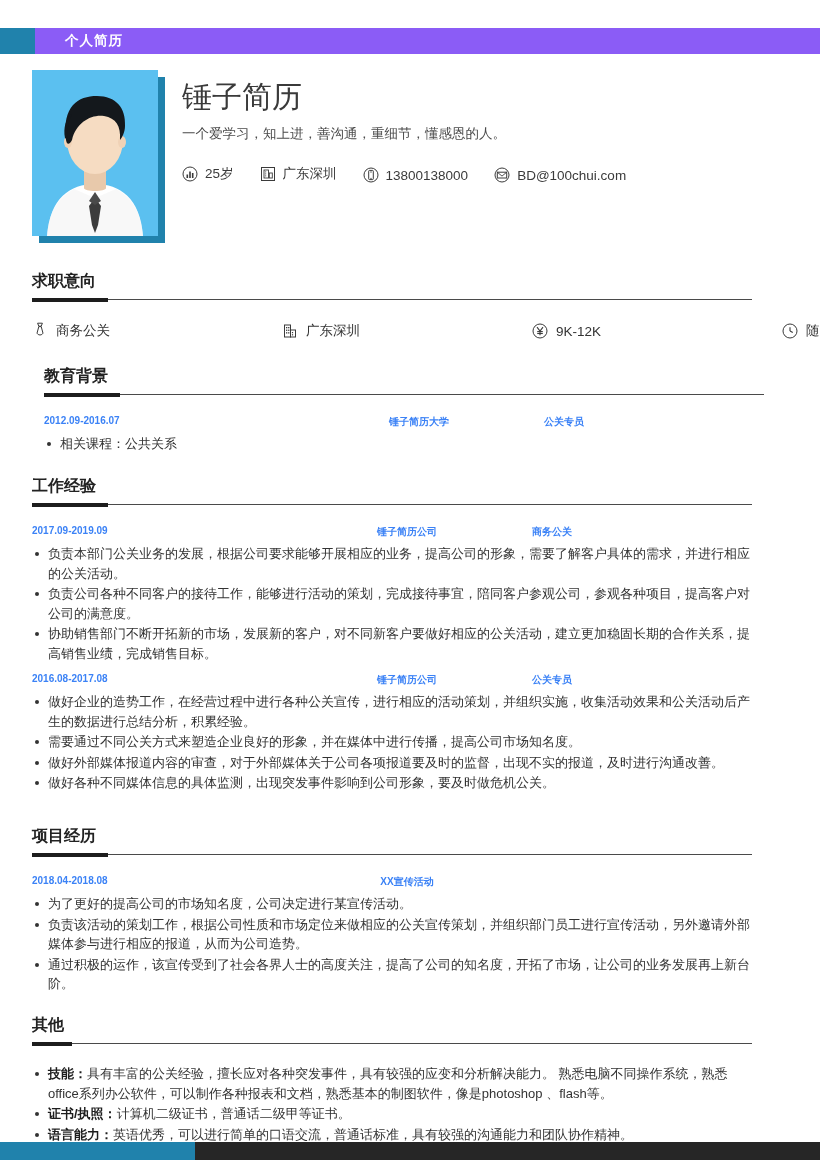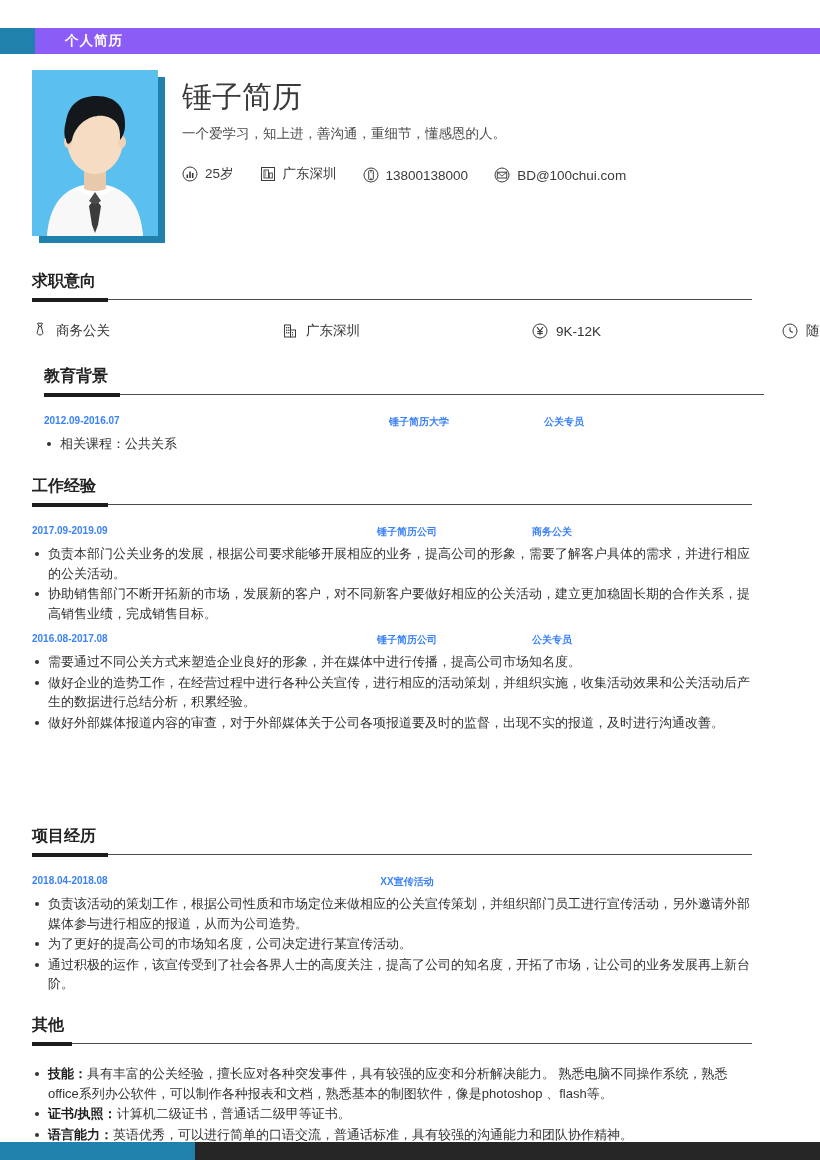--- a/index.html
+++ b/index.html
@@ -411,56 +411,58 @@
     <div class="sec-body" style="margin-top:18px;">
 
       <div class="entry">
         <div class="entry-head">
           <span class="c1">2017.09-2019.09</span>
           <span class="c2">锤子简历公司</span>
           <span class="c3">商务公关</span>
         </div>
         <ul class="bullets">
           <li>负责本部门公关业务的发展，根据公司要求能够开展相应的业务，提高公司的形象，需要了解客户具体的需求，并进行相应的公关活动。</li>
+          <li>负责公司各种不同客户的接待工作，能够进行活动的策划，完成接待事宜，陪同客户参观公司，参观各种项目，提高客户对公司的满意度。</li>
           <li>协助销售部门不断开拓新的市场，发展新的客户，对不同新客户要做好相应的公关活动，建立更加稳固长期的合作关系，提高销售业绩，完成销售目标。</li>
         </ul>
       </div>
 
       <div class="entry" style="margin-top:10px;">
         <div class="entry-head">
           <span class="c1">2016.08-2017.08</span>
           <span class="c2">锤子简历公司</span>
           <span class="c3">公关专员</span>
         </div>
         <ul class="bullets">
+          <li>做好企业的造势工作，在经营过程中进行各种公关宣传，进行相应的活动策划，并组织实施，收集活动效果和公关活动后产生的数据进行总结分析，积累经验。</li>
           <li>需要通过不同公关方式来塑造企业良好的形象，并在媒体中进行传播，提高公司市场知名度。</li>
-          <li>做好企业的造势工作，在经营过程中进行各种公关宣传，进行相应的活动策划，并组织实施，收集活动效果和公关活动后产生的数据进行总结分析，积累经验。</li>
           <li>做好外部媒体报道内容的审查，对于外部媒体关于公司各项报道要及时的监督，出现不实的报道，及时进行沟通改善。</li>
+          <li>做好各种不同媒体信息的具体监测，出现突发事件影响到公司形象，要及时做危机公关。</li>
         </ul>
       </div>
 
     </div>
   </div>
 
   <div class="section" style="top:827px;">
     <div class="sec-head">
       <span class="sec-title">项目经历</span>
       <div class="sec-rule-thin"></div>
       <div class="sec-rule-thick" style="width:76px;"></div>
     </div>
     <div class="sec-body" style="margin-top:18px;">
       <div class="entry">
         <div class="entry-head">
           <span class="c1">2018.04-2018.08</span>
           <span class="c2">XX宣传活动</span>
           <span class="c3"></span>
         </div>
         <ul class="bullets">
+          <li>为了更好的提高公司的市场知名度，公司决定进行某宣传活动。</li>
           <li>负责该活动的策划工作，根据公司性质和市场定位来做相应的公关宣传策划，并组织部门员工进行宣传活动，另外邀请外部媒体参与进行相应的报道，从而为公司造势。</li>
-          <li>为了更好的提高公司的市场知名度，公司决定进行某宣传活动。</li>
           <li>通过积极的运作，该宣传受到了社会各界人士的高度关注，提高了公司的知名度，开拓了市场，让公司的业务发展再上新台阶。</li>
         </ul>
       </div>
     </div>
   </div>
 
   <div class="section" style="top:1016px;">
     <div class="sec-head">
       <span class="sec-title">其他</span>
       <div class="sec-rule-thin"></div>

